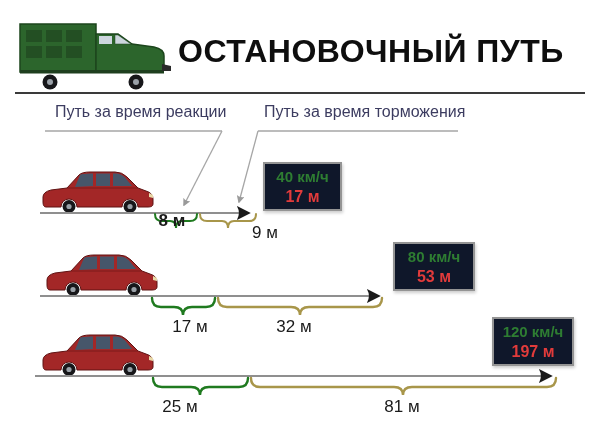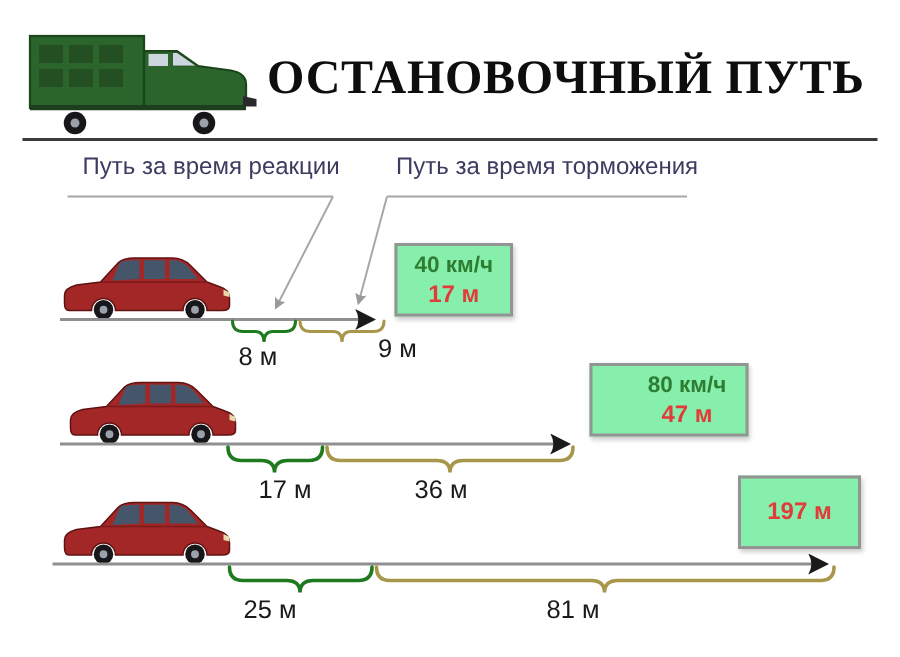--- a/index.html
+++ b/index.html
@@ -3,33 +3,33 @@
 <meta charset="utf-8">
 <style>
   html,body{margin:0;padding:0;background:#ffffff;}
   .stage{
     position:relative;width:600px;height:438px;background:#ffffff;
     font-family:"Liberation Sans", sans-serif;overflow:hidden;
   }
   .abs{position:absolute;}
   .title{
     left:178px;top:33px;font-size:32px;font-weight:800;color:#0e0e0e;
-    letter-spacing:0.5px;white-space:nowrap;font-family:Liberation Serif, serif;
+    letter-spacing:0.5px;white-space:nowrap;
   }
   .separator{left:15px;top:92px;width:570px;height:2px;background:#3a3a3a;}
   .legend-label{
     top:103px;font-size:16px;color:#3c3c60;white-space:nowrap;
   }
   .legend-reaction{left:55px;}
   .legend-braking{left:264px;}
   .measure{
     font-size:17px;color:#1a1a1a;white-space:nowrap;transform:translateX(-50%);
   }
   .speed-box{
-    background:#86efac;border:2px solid #949494;
+    background:#0f172a;border:2px solid #949494;
     box-shadow:1px 2px 3px rgba(0,0,0,0.2);
     display:flex;flex-direction:column;align-items:center;justify-content:center;
     line-height:20px;text-align:center;
   }
   .speed-val{font-size:15px;font-weight:bold;color:#2e7d32;white-space:nowrap;}
   .total-val{font-size:16px;font-weight:bold;color:#e23b3b;white-space:nowrap;}
   svg.overlay{position:absolute;left:0;top:0;}
 </style>
 </head>
 <body>
@@ -110,33 +110,34 @@
     <path d="M153,378 Q153,387 162,387 L191,387 Q200,387 200,395 Q200,387 209,387 L239,387 Q248,387 248,378" fill="none" stroke-width="2.4" stroke-linecap="round" stroke="#1f7a1f"></path>
     <path d="M251,378 Q251,387 260,387 L394,387 Q403,387 403,395 Q403,387 412,387 L547,387 Q556,387 556,378" fill="none" stroke-width="2.4" stroke-linecap="round" stroke="#a8964a"></path>
   </svg>
 
   <div class="abs title">ОСТАНОВОЧНЫЙ ПУТЬ</div>
   <div class="abs separator"></div>
 
   <div class="abs legend-label legend-braking">Путь за время торможения</div>
   <div class="abs legend-label legend-reaction">Путь за время реакции</div>
 
-  <div class="abs measure" style="left:172px;top:228px;">8 м</div>
+  <div class="abs measure" style="left:172px;top:211px;font-weight:bold;">8 м</div>
   <div class="abs measure" style="left:245px;top:223px;margin-left:20px;">9 м</div>
   <div class="abs speed-box" style="left:263px;top:162px;width:75px;height:45px;">
     <div class="speed-val">40 км/ч</div>
     <div class="total-val">17 м</div>
   </div>
 
   <div class="abs measure" style="left:190px;top:317px;">17 м</div>
-  <div class="abs measure" style="left:294px;top:317px;">36 м</div>
-  <div class="abs speed-box" style="left:393px;top:242px;width:78px;height:45px;padding-left:24px;">
+  <div class="abs measure" style="left:294px;top:317px;">32 м</div>
+  <div class="abs speed-box" style="left:393px;top:242px;width:78px;height:45px;">
     <div class="speed-val">80 км/ч</div>
-    <div class="total-val">47 м</div>
+    <div class="total-val">53 м</div>
   </div>
 
   <div class="abs measure" style="left:180px;top:397px;">25 м</div>
-  <div class="abs measure" style="left:382px;top:397px;">81 м</div>
+  <div class="abs measure" style="left:402px;top:397px;">81 м</div>
   <div class="abs speed-box" style="left:492px;top:317px;width:78px;height:45px;">
+    <div class="speed-val">120 км/ч</div>
     <div class="total-val">197 м</div>
   </div>
 
 </div>
 
 </body></html>

